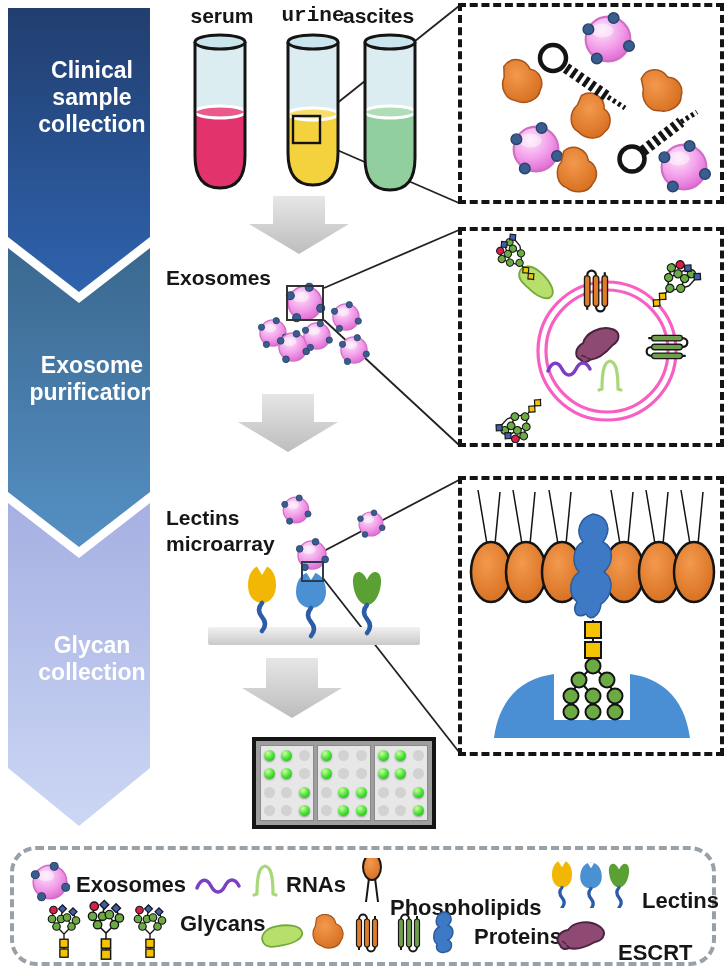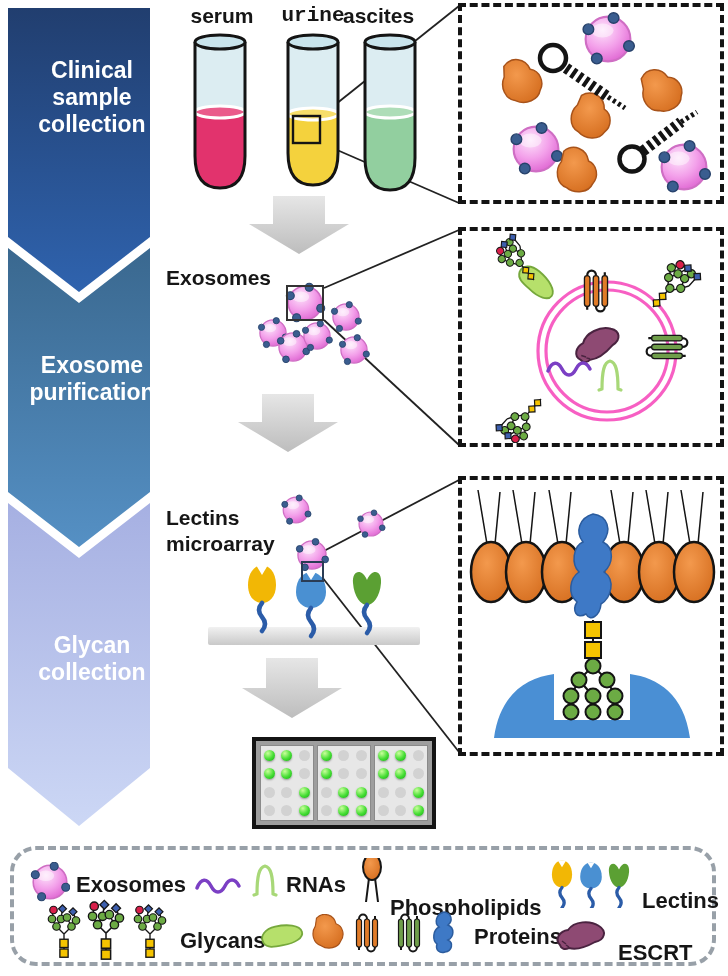--- a/index.html
+++ b/index.html
@@ -406,21 +406,21 @@
       <use href="#lecB" transform="translate(43,19) scale(0.72)"></use>
       <use href="#lecG" transform="translate(71,18) scale(0.72)"></use>
     </svg>
     <div class="lbl" style="left:628px;top:38px;">Lectins</div>
 
     <svg class="licon" style="left:22px;top:46px;" width="140" height="64" viewBox="0 0 140 64">
       <use href="#glyTree" transform="translate(28,62) scale(0.75)"></use>
       <use href="#glyTree" transform="translate(70,64) scale(0.84)"></use>
       <use href="#glyTree" transform="translate(114,62) scale(0.75)"></use>
     </svg>
-    <div class="lbl" style="left:166px;top:78px;">Glycans</div>
+    <div class="lbl" style="left:166px;top:61px;">Glycans</div>
 
     <svg class="licon" style="left:244px;top:70px;" width="48" height="30" viewBox="0 0 48 30">
       <use href="#bean" transform="translate(24,15) rotate(-18)"></use>
     </svg>
     <svg class="licon" style="left:296px;top:64px;" width="36" height="38" viewBox="0 0 36 38">
       <use href="#oblob" transform="translate(18,19) scale(1.15)"></use>
     </svg>
     <svg class="licon" style="left:336px;top:60px;" width="34" height="46" viewBox="0 0 34 46">
       <use href="#hairO" transform="translate(17,23)"></use>
     </svg>

